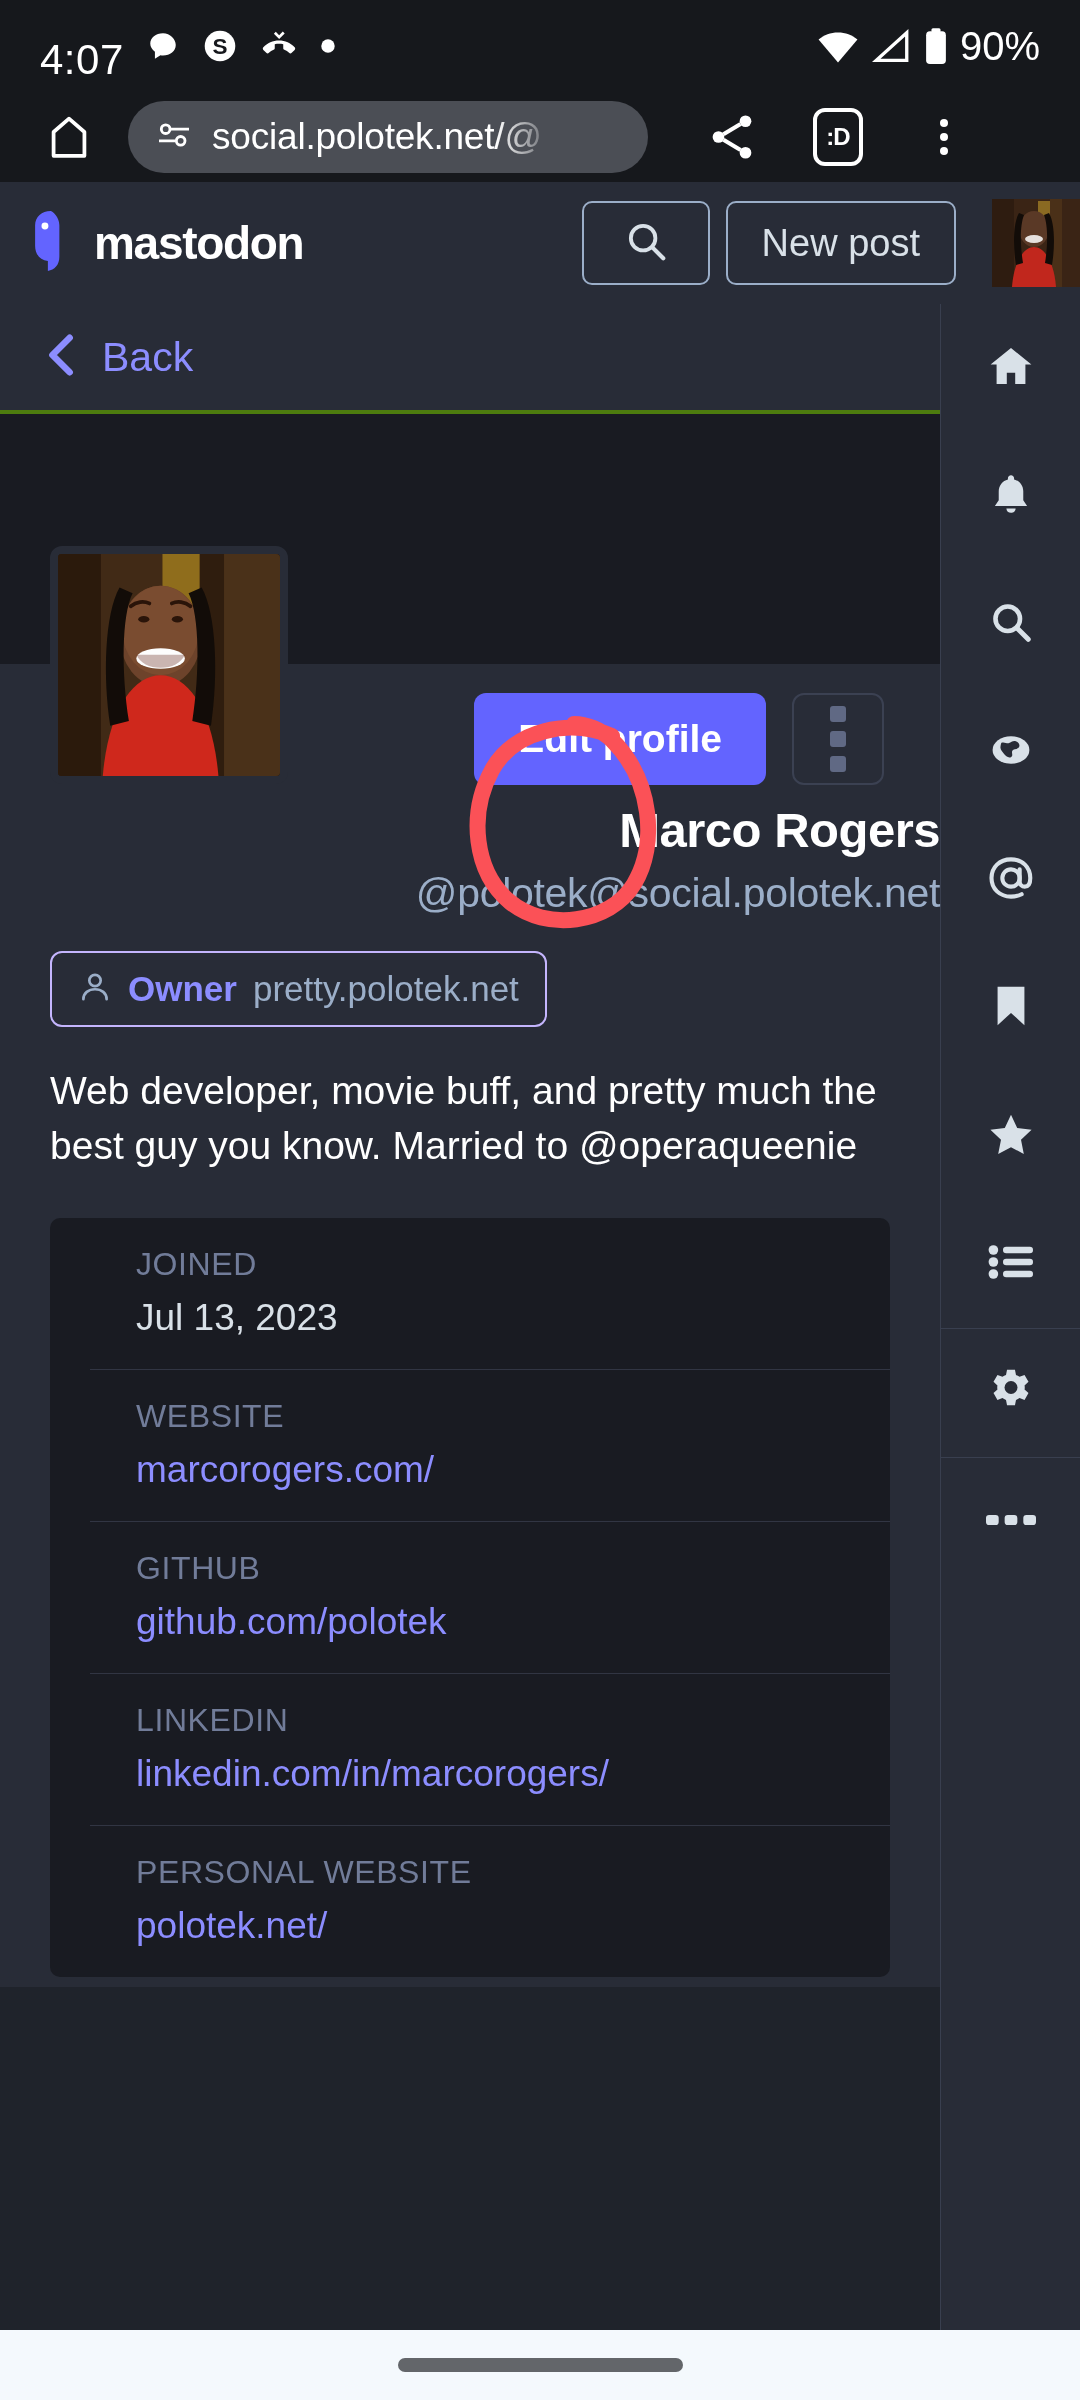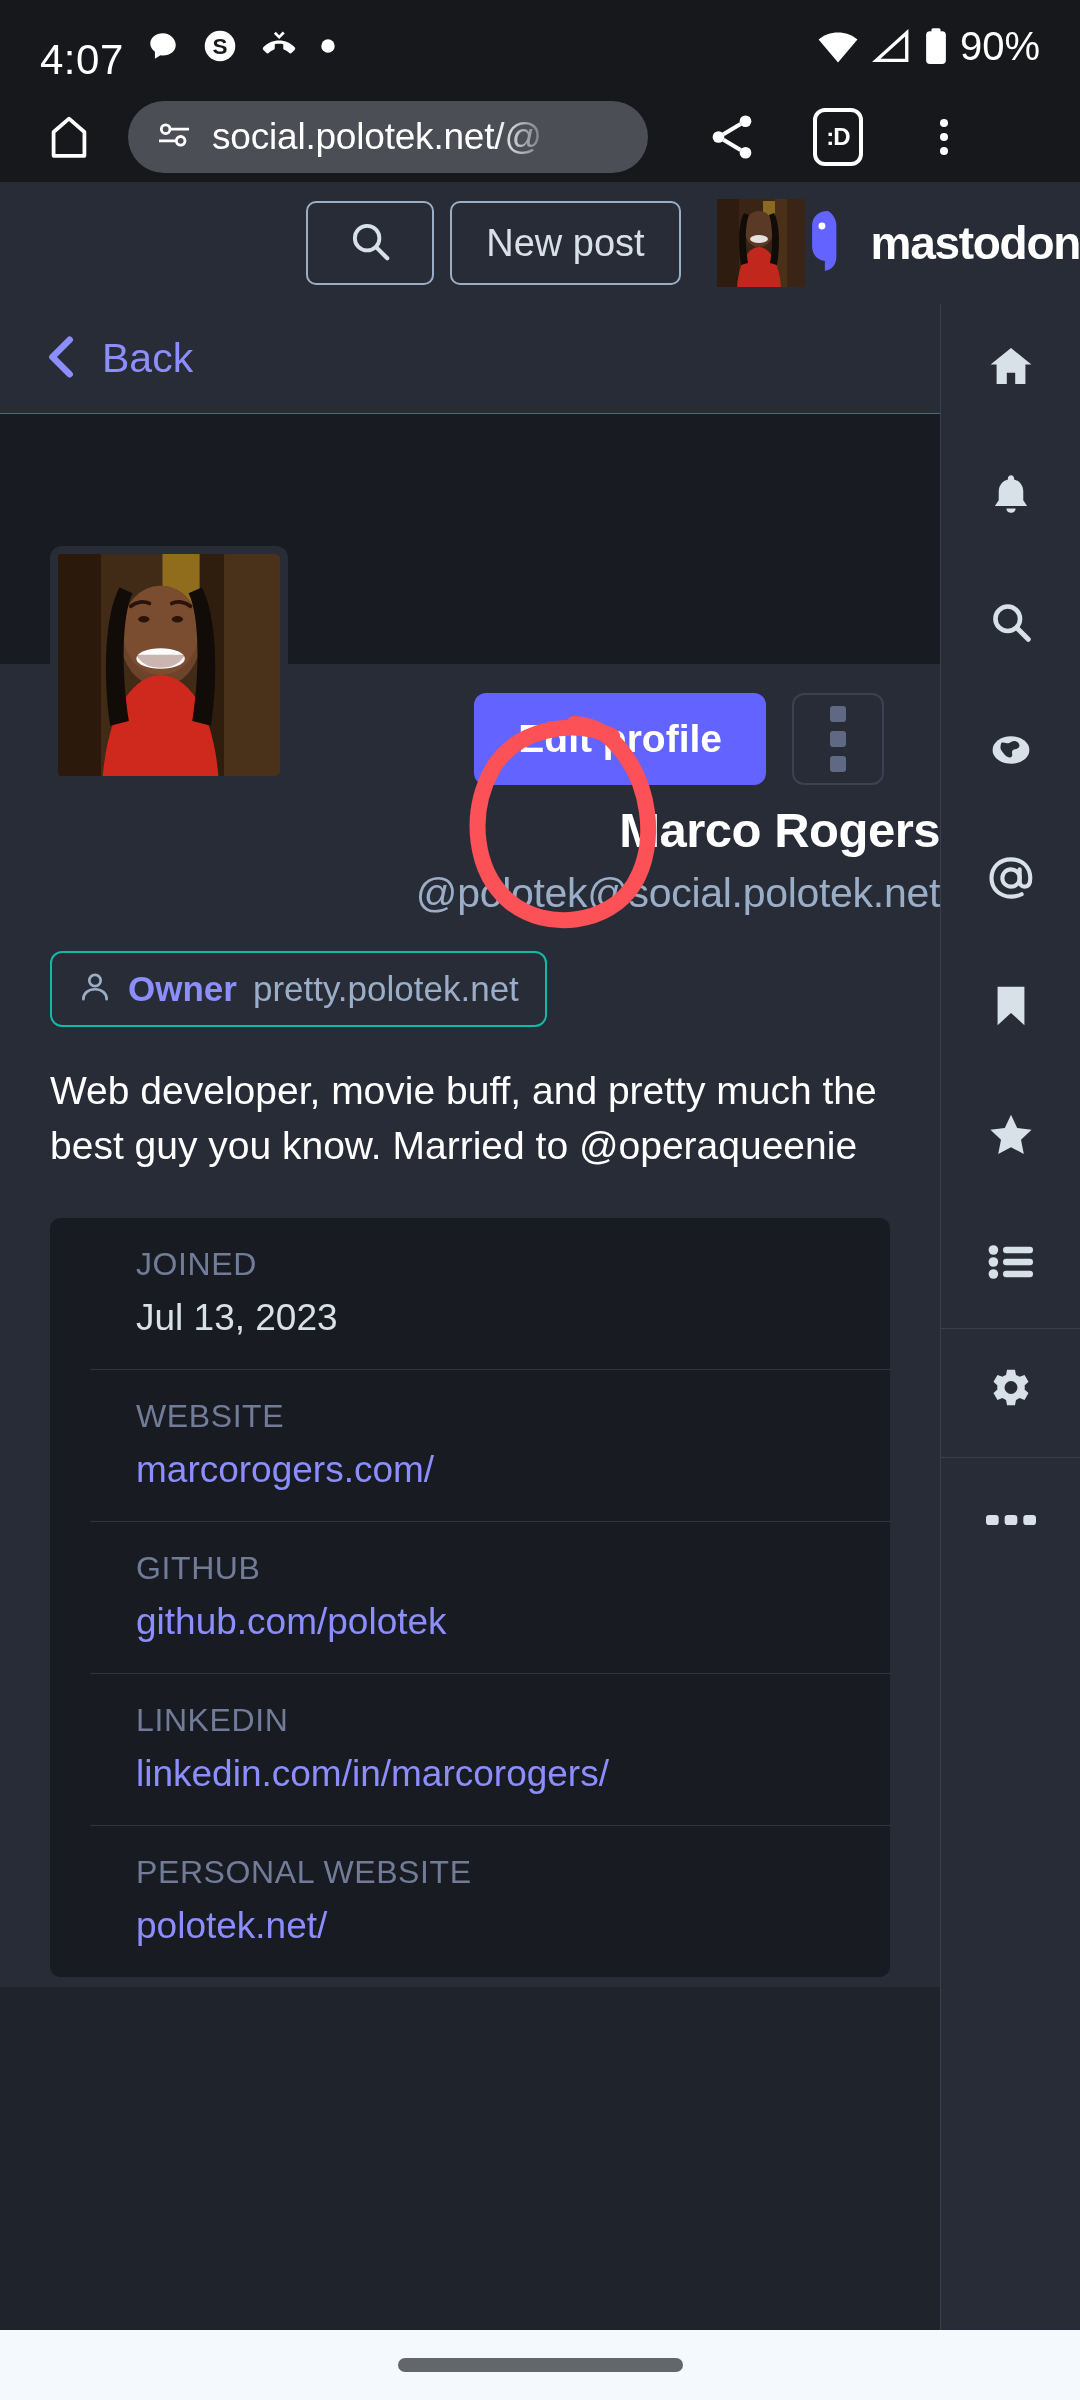--- a/index.html
+++ b/index.html
@@ -85,21 +85,21 @@
     display:flex; flex-direction:column; align-items:center;
   }
   .rail-item{
     width:140px; height:128px; display:flex; align-items:center; justify-content:center;
   }
   .rail-sep{ width:140px; height:1px; background:#393f4f; flex:none; }
 
   
   #back-bar{
     height:110px; display:flex; align-items:center; gap:22px; padding-left:44px;
-    border-bottom:1px solid #4d7c0f; background:#282c37;
+    border-bottom:4px solid #4d7c0f; background:#282c37;
   }
   #back-label{ color:#8c8dff; font-size:41px; }
 
   
   #profile-banner{ height:250px; background:#191b22; position:relative; }
 
   
   #profile-card{ background:#282c37; position:relative; padding-bottom:10px; }
 
   #avatar-wrap{
@@ -124,21 +124,21 @@
     justify-content:center; gap:9px;
   }
   .kebab-dot{ width:16px; height:16px; background:#606984; border-radius:3px; }
 
   #profile-identity{ padding:14px 0 0 50px;text-align:right; }
   #display-name{ color:#fff; font-size:49px; font-weight:700; letter-spacing:-0.5px; }
   #account-handle{ color:#9baec8; font-size:41px; margin-top:12px; letter-spacing:-0.3px; }
 
   #role-badge{
     display:inline-flex; align-items:center; gap:16px;
-    border:2px solid #14b8a6; border-radius:12px;
+    border:2px solid #c4b5fd; border-radius:12px;
     padding:16px 26px; margin:34px 0 0 50px;
   }
   #role-name{ color:#8c8dff; font-size:35px; font-weight:700; }
   #role-domain{ color:#9baec8; font-size:35px; }
 
   #bio{
     color:#ffffff; font-size:39px; line-height:1.42;
     padding:36px 60px 0 50px;
   }
 
@@ -251,20 +251,29 @@
       <circle cx="12" cy="5" r="2.0" fill="#fff"></circle>
         <circle cx="12" cy="12" r="2.0" fill="#fff"></circle>
         <circle cx="12" cy="19" r="2.0" fill="#fff"></circle>
     </svg>
   </div>
 </div>
 
 <div id="page">
 
   <div id="masto-header">
+    <div id="logo">
+      <span>
+        <svg width="62" height="66" viewBox="0 0 34 36">
+          <path fill="#6364ff" d="M12.4 1.5C7.6 1.5 3.9 4.6 3.9 9.3v11.3c0 4.6 2.6 7.8 7 8.4v5.4c3.6-.5 6.3-3.1 6.3-7.7V9.3c0-4.7-3.9-7.8-4.8-7.8z"></path>
+          <circle cx="9.3" cy="9.8" r="1.9" fill="#fff"></circle>
+        </svg>
+      </span>
+      <span id="logo-text">mastodon</span>
+    </div>
     <div id="header-actions">
       <div id="search-button">
         <span>
           <svg width="46" height="46" viewBox="0 0 24 24">
             <circle cx="10.5" cy="10.5" r="6.4" fill="none" stroke="#d9e1e8" stroke-width="2"></circle>
             <line x1="15.2" y1="15.2" x2="21" y2="21" stroke="#d9e1e8" stroke-width="2.2" stroke-linecap="round"></line>
           </svg>
         </span>
       </div>
       <div id="new-post-button">
@@ -276,29 +285,20 @@
           <rect x="0" y="0" width="22" height="88" fill="#2e1c10"></rect>
           <rect x="58" y="0" width="12" height="88" fill="#4a3018"></rect>
           <rect x="46" y="2" width="12" height="34" fill="#8a6a22"></rect>
           <ellipse cx="42" cy="30" rx="15" ry="18" fill="#5a3926"></ellipse>
           <path d="M20 88c2-26 12-40 22-40s20 14 22 40z" fill="#c1271d"></path>
           <path d="M27 14c-6 10-6 34-3 52l7-2c-3-18-3-38 1-48z" fill="#120c08"></path>
           <path d="M57 14c6 10 6 34 3 52l-7-2c3-18 3-38-1-48z" fill="#120c08"></path>
           <ellipse cx="42" cy="40" rx="9" ry="4" fill="#fff" opacity="0.85"></ellipse>
         </svg>
       </div>
-    </div>
-    <div id="logo">
-      <span>
-        <svg width="62" height="66" viewBox="0 0 34 36">
-          <path fill="#6364ff" d="M12.4 1.5C7.6 1.5 3.9 4.6 3.9 9.3v11.3c0 4.6 2.6 7.8 7 8.4v5.4c3.6-.5 6.3-3.1 6.3-7.7V9.3c0-4.7-3.9-7.8-4.8-7.8z"></path>
-          <circle cx="9.3" cy="9.8" r="1.9" fill="#fff"></circle>
-        </svg>
-      </span>
-      <span id="logo-text">mastodon</span>
     </div>
   </div>
 
   <div id="body-wrap">
 
     <div id="main-col">
 
       <div id="back-bar">
         <span>
           <svg width="36" height="46" viewBox="0 0 18 24">

